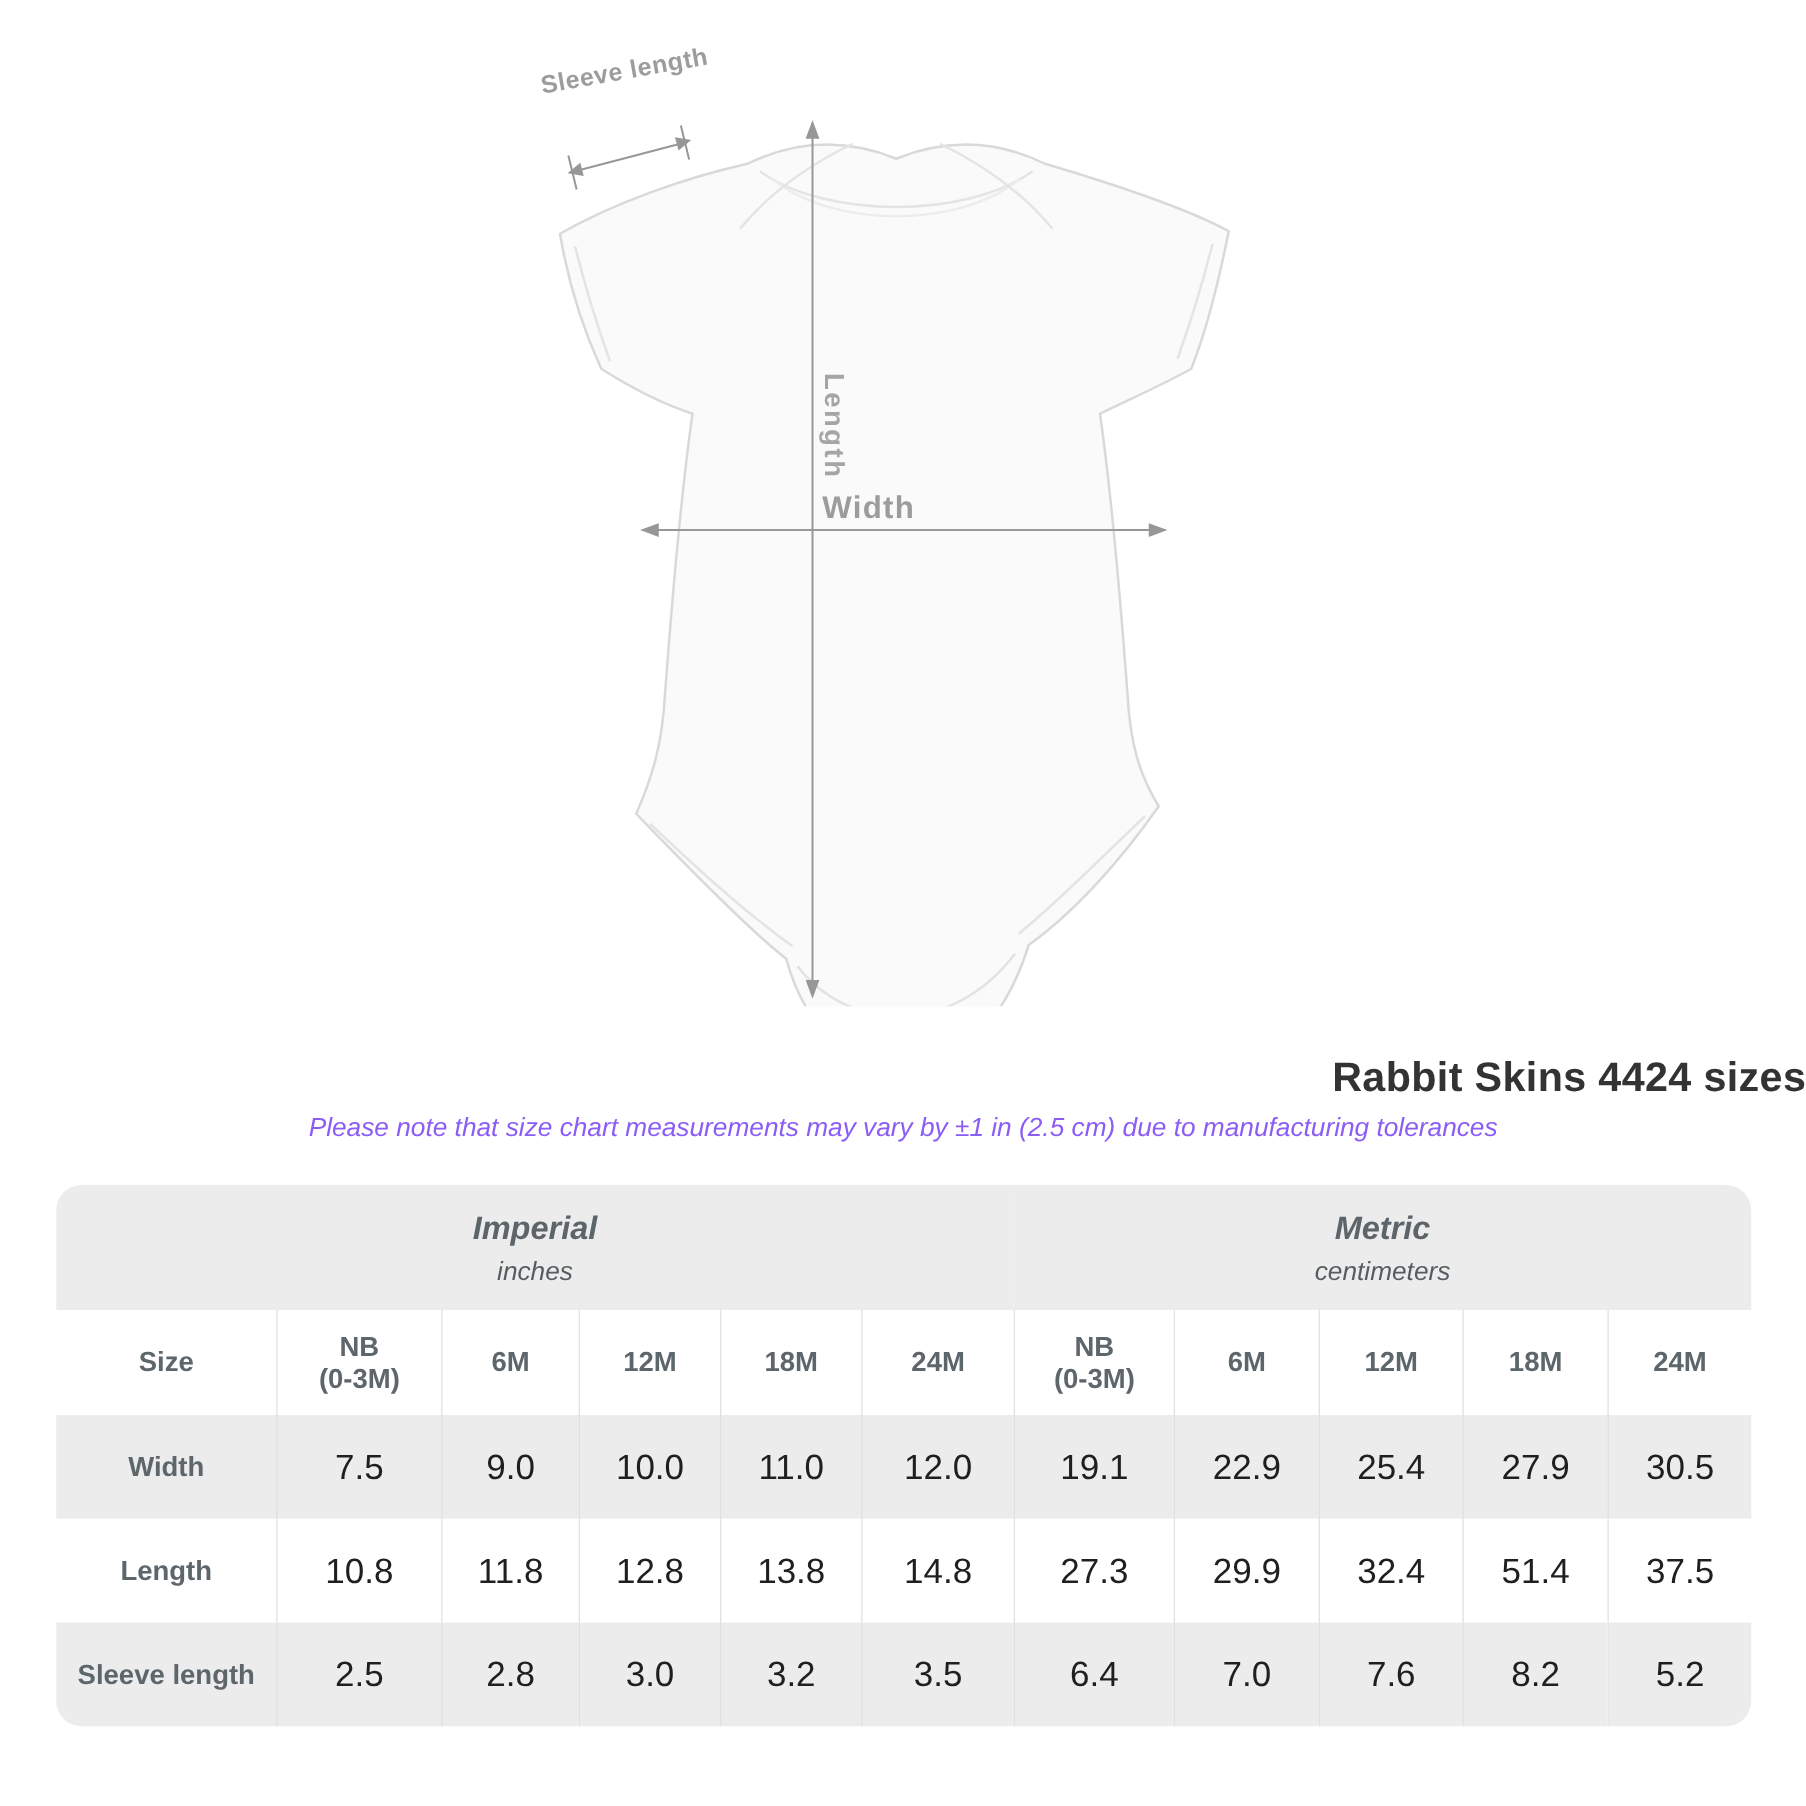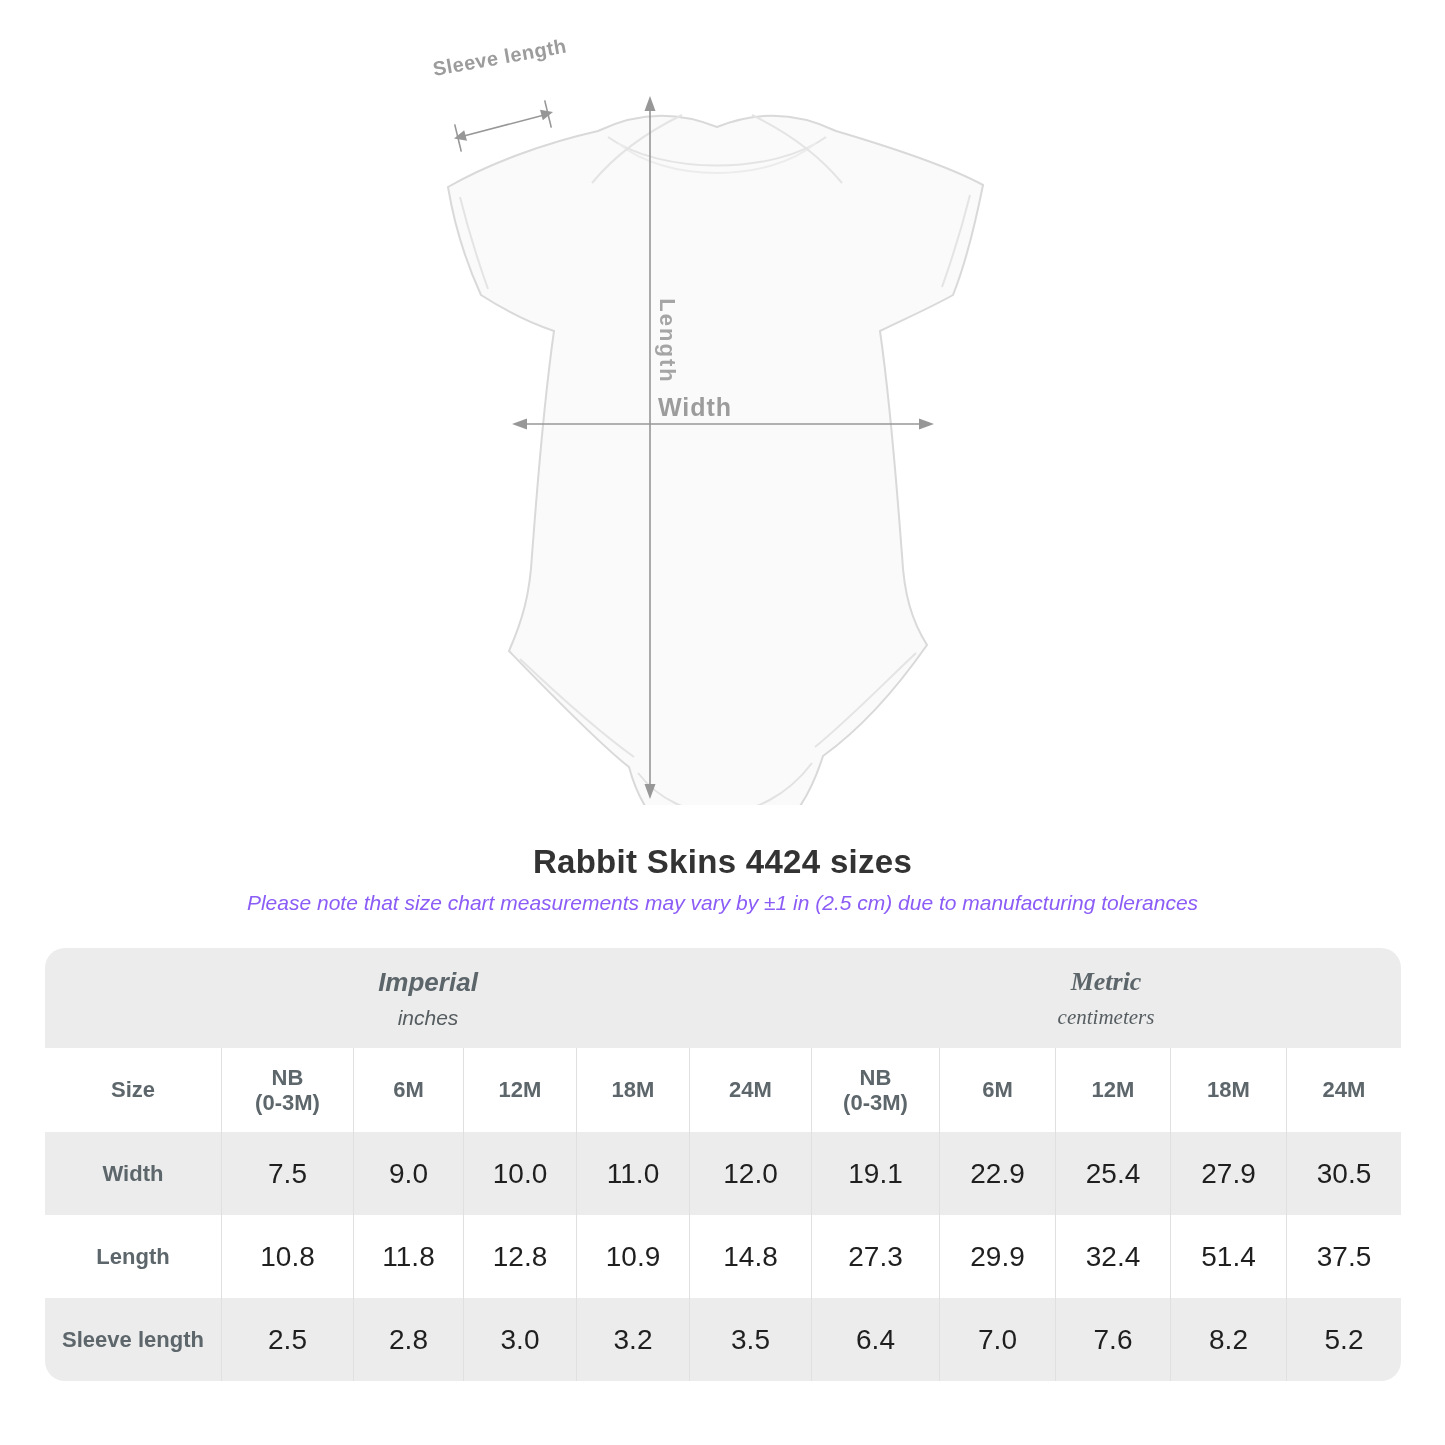--- a/index.html
+++ b/index.html
@@ -13,34 +13,34 @@
   .diagram svg{position:absolute;left:430px;top:85px;}
   .dim-label{
     position:absolute;color:#9c9c9c;font-weight:bold;white-space:nowrap;
   }
   .lbl-sleeve{left:433px;top:58px;font-size:20px;transform:rotate(-10deg);transform-origin:left center;letter-spacing:.5px;}
   .lbl-length{left:667px;top:341px;font-size:22px;color:#a5a5a5;letter-spacing:2px;transform:translate(-50%,-50%) rotate(90deg);}
   .lbl-width{left:695px;top:407px;font-size:25px;letter-spacing:1px;transform:translate(-50%,-50%);}
 
   
   .title-block{position:absolute;left:0;top:843px;width:1445px;text-align:center;}
-  .title-block h1{margin:0;font-size:33px;font-weight:bold;color:#333333;letter-spacing:.3px;}
+  .title-block h1{margin:0;font-size:33px;font-weight:bold;color:#333333;letter-spacing:.3px;text-align:right;}
   .title-block p{margin:10px 0 0 0;font-size:21px;font-style:italic;color:#8b5cf6;}
 
   
   .size-table-wrap{position:absolute;left:45px;top:948px;}
   table.size-table{
     width:1356px;table-layout:fixed;border-collapse:separate;border-spacing:0;
   }
   table.size-table th,table.size-table td{
     box-sizing:border-box;text-align:center;vertical-align:middle;padding:0 4px;
   }
   tr.unit-row th{height:100px;background:#ececec;}
   tr.unit-row th:first-child{border-top-left-radius:20px;}
-  tr.unit-row th:last-child{border-top-right-radius:20px;font-family:Liberation Serif, serif;}
+  tr.unit-row th:last-child{border-top-right-radius:20px;}
   .unit-label{font-size:26px;font-weight:bold;font-style:italic;color:#5c656a;}
   .unit-sub{font-size:21px;font-style:italic;color:#565d61;margin-top:8px;font-weight:normal;}
 
   tr.colhead-row th{height:84px;background:#ffffff;font-size:22px;font-weight:bold;color:#5d666b;line-height:1.15;}
   tr.colhead-row th + th, tr.data-row td + td{border-left:1.5px solid #e0e0e0;}
 
   tr.data-row td{height:83px;}
   tr.data-row .row-label{font-size:22px;font-weight:bold;color:#5d666b;}
   tr.data-row .val{font-size:28px;color:#1f1f1f;}
   tr.row-gray td{background:#ececec;}
@@ -197,21 +197,21 @@
       <td class="val">25.4</td>
       <td class="val">27.9</td>
       <td class="val">30.5</td>
     </tr>
 
     <tr class="data-row row-white">
       <td class="row-label">Length</td>
       <td class="val">10.8</td>
       <td class="val">11.8</td>
       <td class="val">12.8</td>
-      <td class="val">10.9</td>
+      <td class="val">13.8</td>
       <td class="val">14.8</td>
       <td class="val">27.3</td>
       <td class="val">29.9</td>
       <td class="val">32.4</td>
       <td class="val">51.4</td>
       <td class="val">37.5</td>
     </tr>
 
     <tr class="data-row row-gray last-row">
       <td class="row-label">Sleeve length</td>

